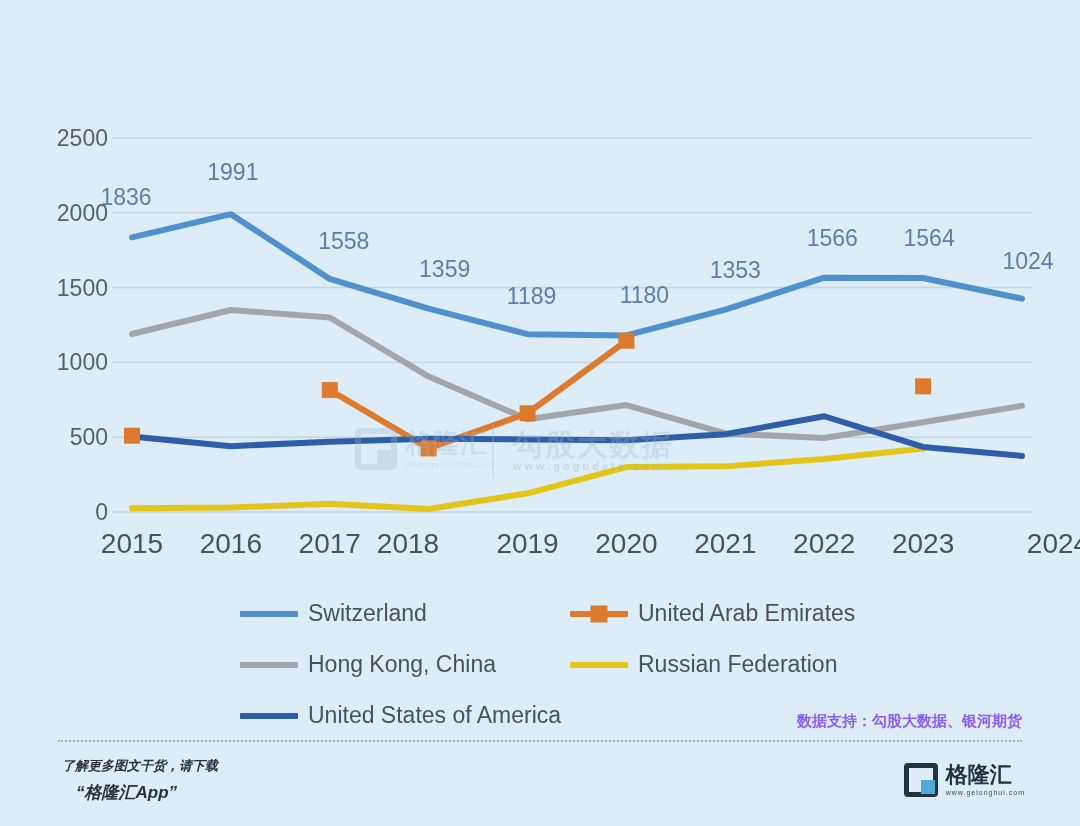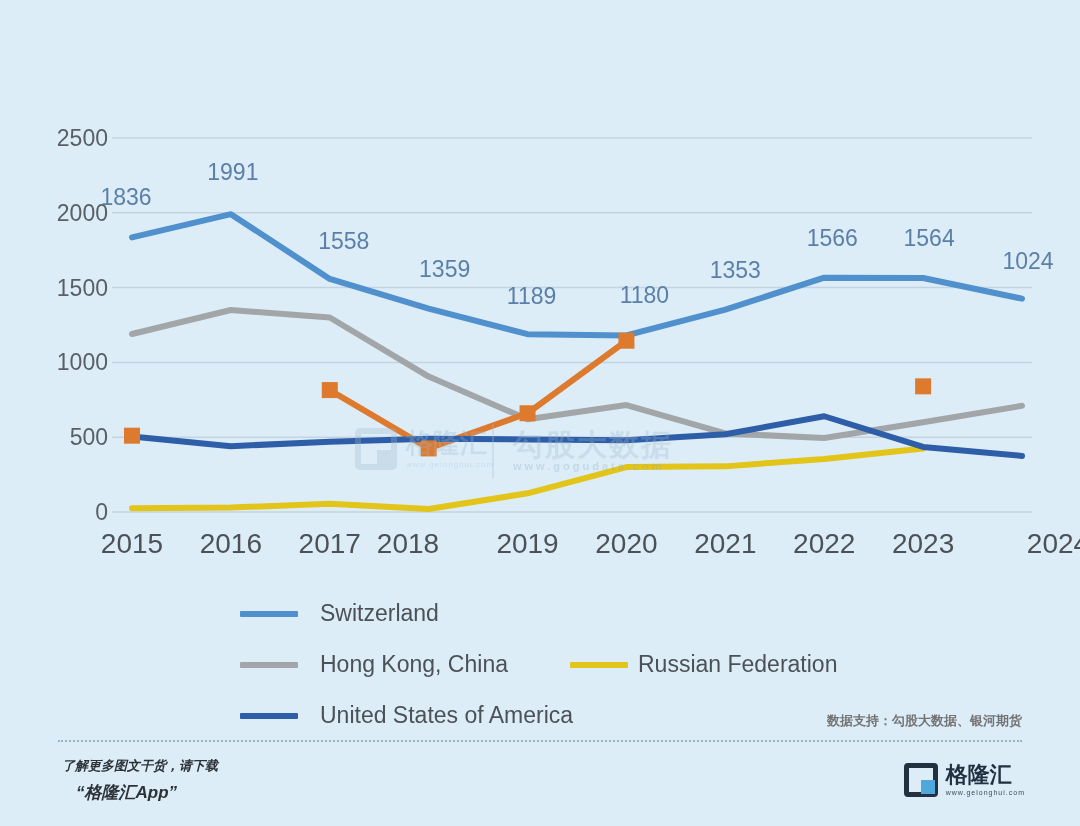--- a/index.html
+++ b/index.html
@@ -125,21 +125,21 @@
     top: 588px;
     width: 640px;
   }
   .legend-row { position: relative; height: 51px; }
   .legend-item {
     position: absolute;
     display: flex;
     align-items: center;
     height: 51px;
   }
-  .legend-item.col1 { left: 0; gap: 12px; }
+  .legend-item.col1 { left: 0; }
   .legend-item.col2 { left: 330px; }
   .legend-swatch {
     position: relative;
     width: 58px;
     height: 6px;
     border-radius: 1px;
     margin-right: 10px;
     flex: 0 0 auto;
   }
   .legend-swatch.marker::after {
@@ -155,23 +155,23 @@
     font-size: 23px;
     color: #4c5157;
     white-space: nowrap;
   }
 
   
   #source-credit {
     position: absolute;
     right: 58px;
     top: 712px;
-    font-size: 13px;
+    font-size: 15px;
     font-weight: bold;
-    color: #737373;
+    color: #8b5cf6;
   }
 
   
   #separator {
     position: absolute;
     left: 58px;
     top: 740px;
     width: 964px;
     border-top: 2px dotted #9ab2c6;
   }
@@ -291,20 +291,24 @@
     <div id="wm-right-cn">勾股大数据</div>
     <div id="wm-right-url">www.gogudata.com</div>
   </div>
 
   <div id="legend">
       <div class="legend-row">
         <div class="legend-item col1">
           <span class="legend-swatch" style="background: rgb(79, 144, 205);"></span>
           <span class="legend-label">Switzerland</span>
         </div>
+        <div class="legend-item col2">
+          <span class="legend-swatch marker" style="background: rgb(221, 122, 46);"></span>
+          <span class="legend-label">United Arab Emirates</span>
+        </div>
       </div>
       <div class="legend-row">
         <div class="legend-item col1">
           <span class="legend-swatch" style="background: rgb(162, 166, 169);"></span>
           <span class="legend-label">Hong Kong, China</span>
         </div>
         <div class="legend-item col2">
           <span class="legend-swatch" style="background: rgb(227, 196, 24);"></span>
           <span class="legend-label">Russian Federation</span>
         </div>

